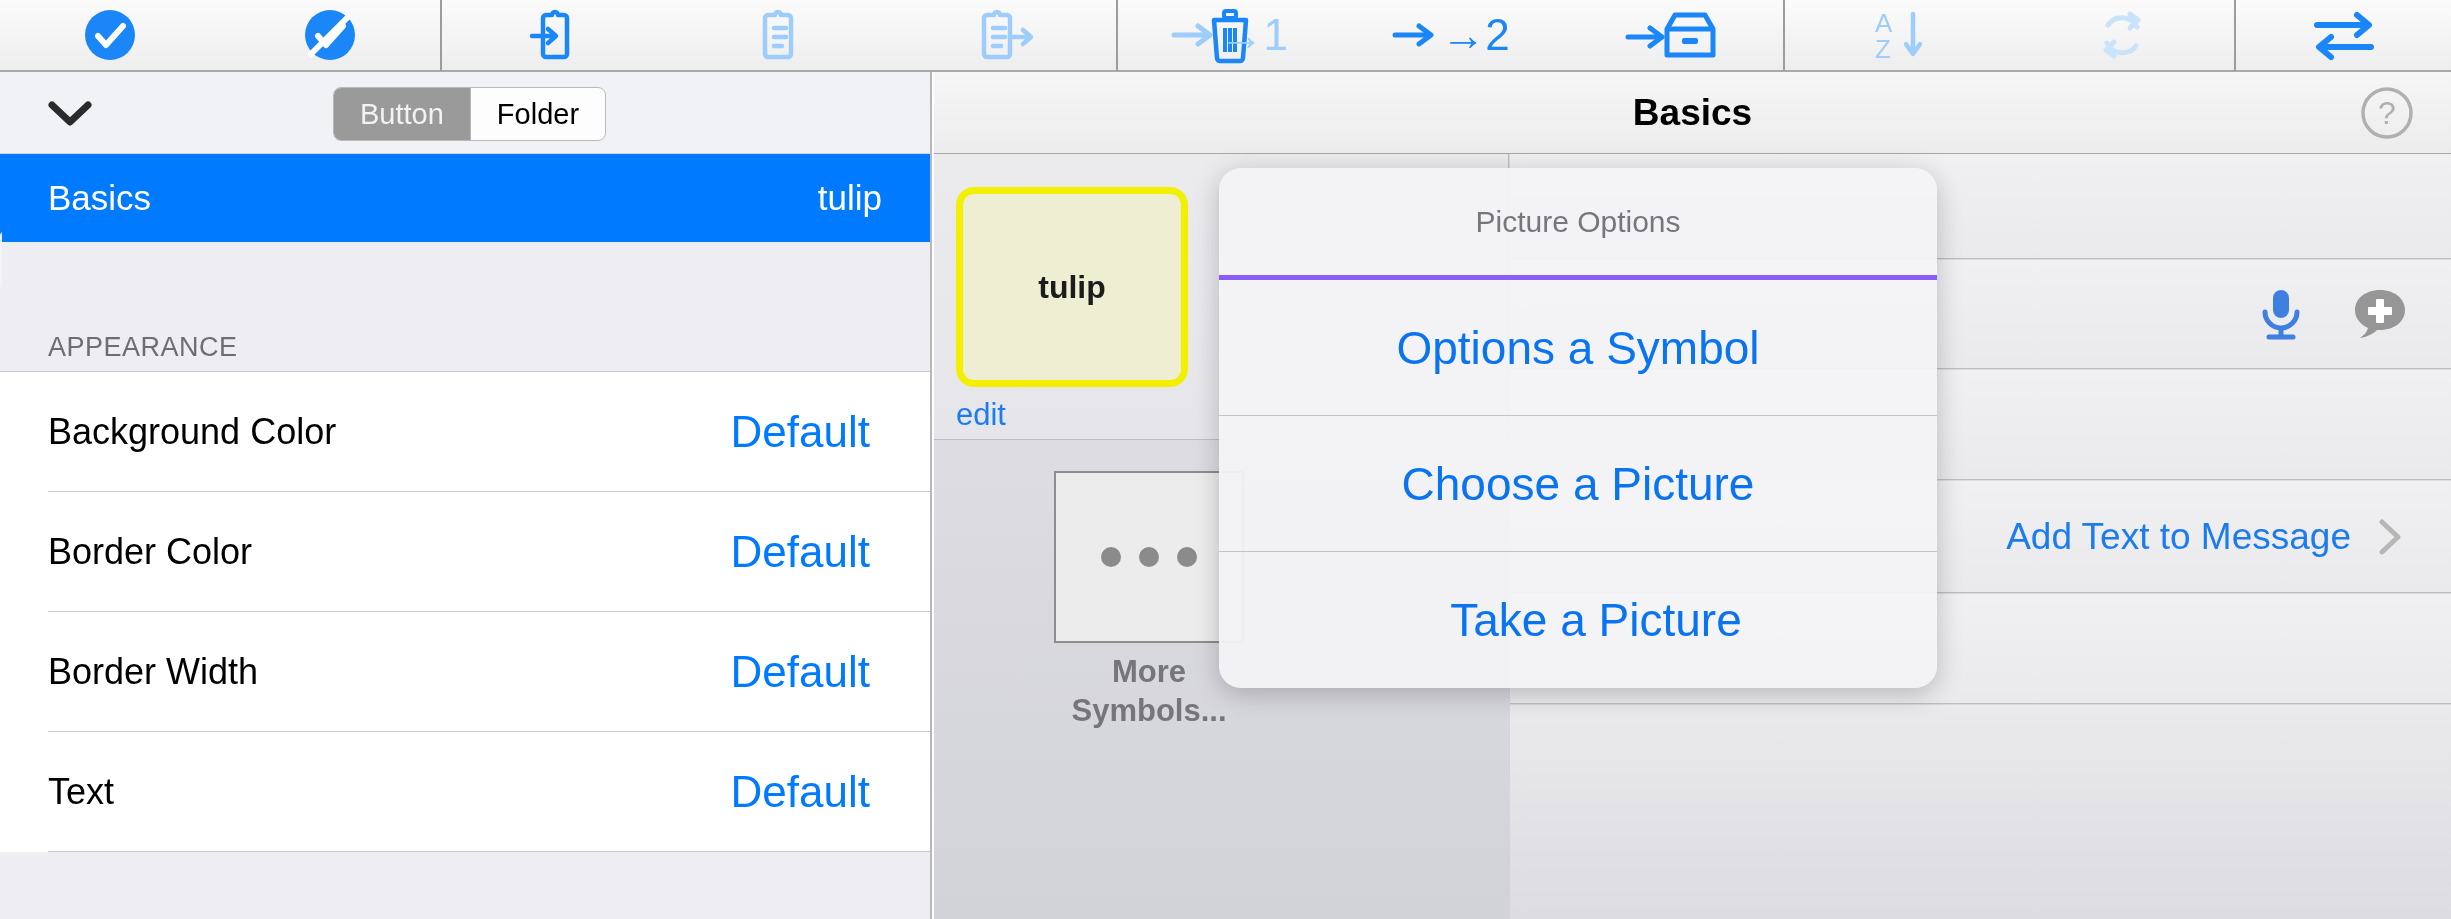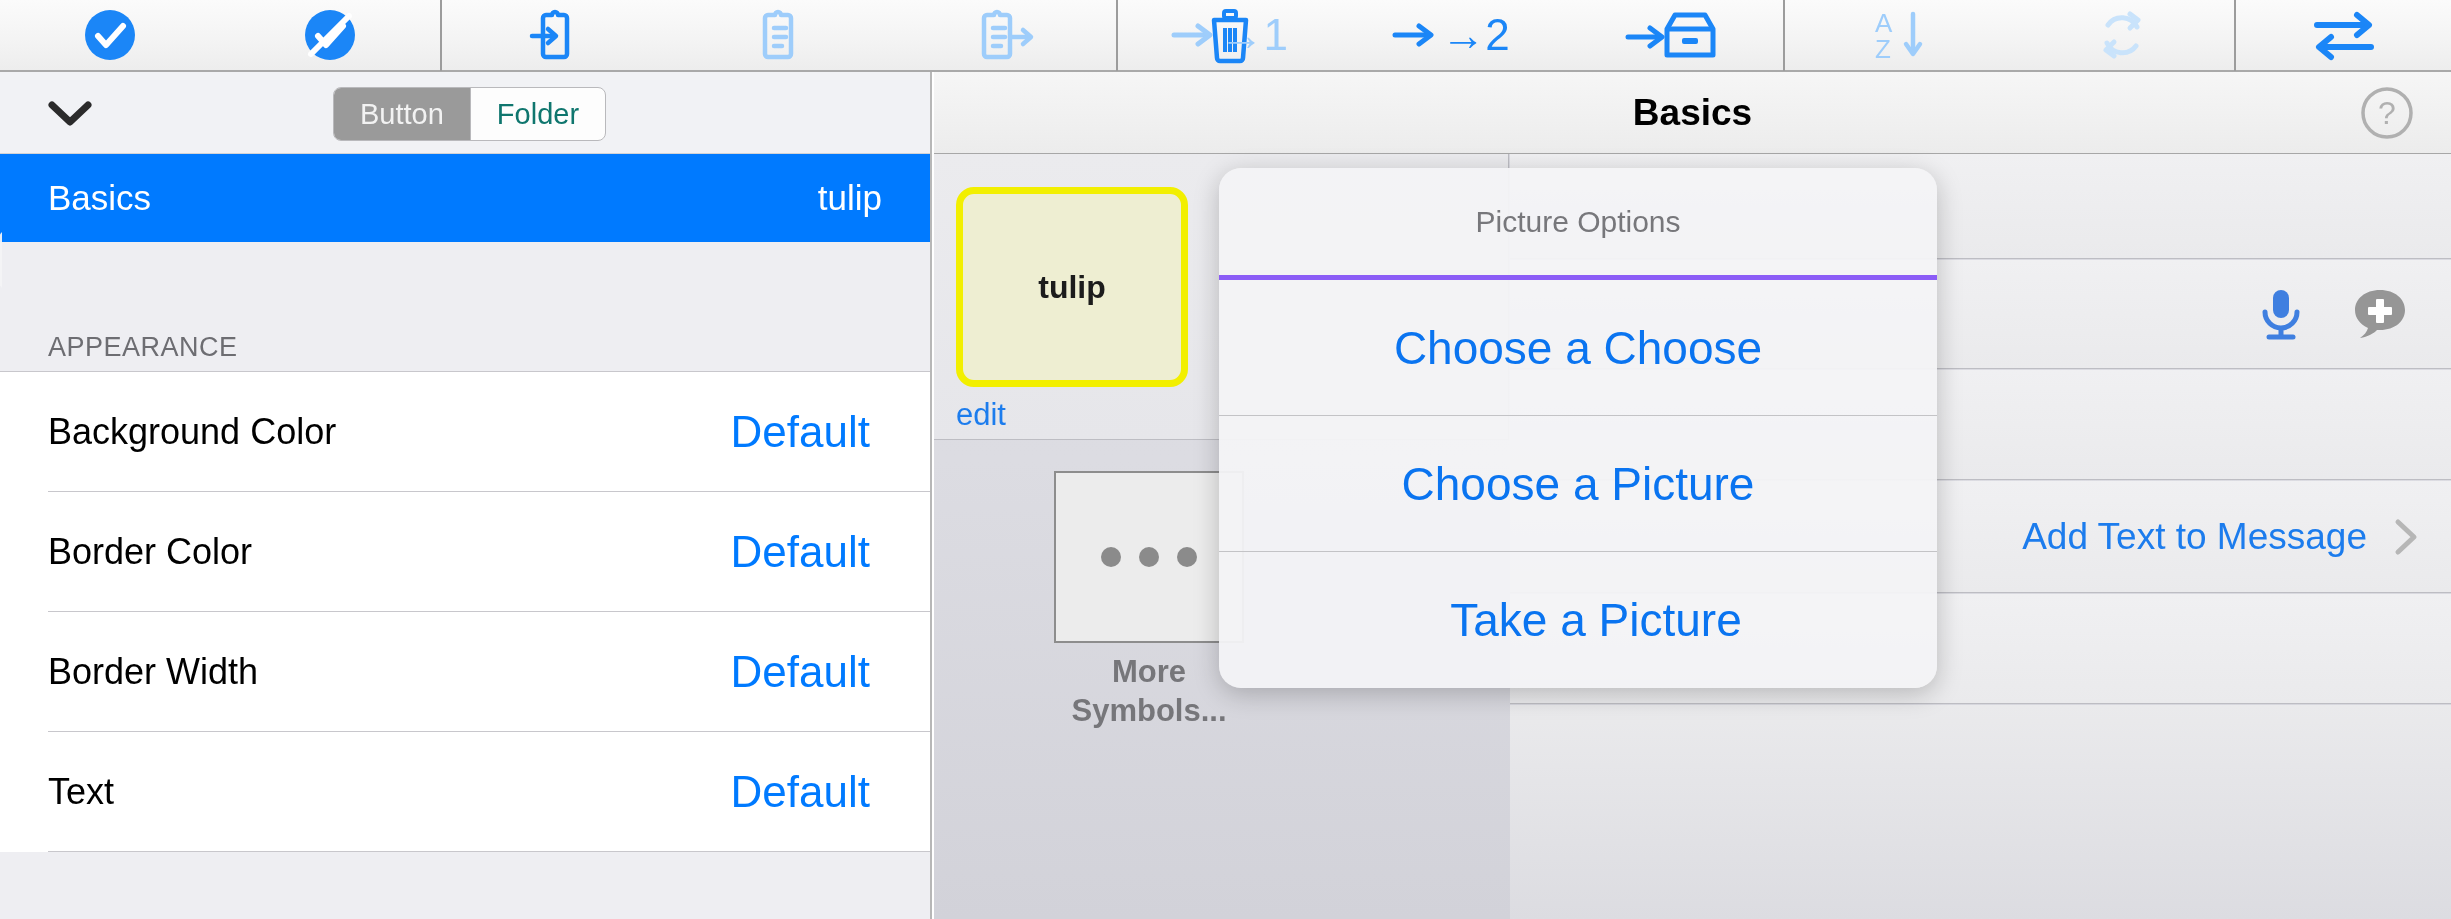--- a/index.html
+++ b/index.html
@@ -95,21 +95,21 @@
     border-radius: 8px;
     overflow: hidden;
     background: #fdfdfd;
   }
   .seg-item {
     display: flex;
     align-items: center;
     justify-content: center;
     padding: 0 26px;
     font-size: 29px;
-    color: #0f766e;
+    color: #000000;
     box-sizing: border-box;
   }
   .seg-item.selected {
     background: #9a9a9a;
     color: #f2f2f2;
   }
   .seg-divider {
     width: 1px;
     background: #b9b9bc;
   }
@@ -299,21 +299,21 @@
     position: absolute;
     left: 0;
     width: 941px;
     background: linear-gradient(to bottom, #f0f0f2 0%, #eaeaec 100%);
     box-sizing: border-box;
     border-bottom: 1px solid #bdbdc3;
   }
   #rp-row-1 { top: 0; height: 105px; }
   #rp-row-2 { top: 106px; height: 109px; display: flex; align-items: center; justify-content: flex-end; padding-right: 42px; gap: 44px; }
   #rp-row-3 { top: 216px; height: 110px; }
-  #rp-row-4 { top: 327px; height: 112px; display: flex; align-items: center; justify-content: flex-end; padding-right: 28px; gap: 22px; }
+  #rp-row-4 { top: 327px; height: 112px; display: flex; align-items: center; justify-content: flex-end; padding-right: 44px; gap: 22px; }
   #rp-row-5 { top: 440px; height: 110px; }
   #rp-row-6 { top: 551px; height: 214px; border-bottom: none; background: linear-gradient(to bottom, #eaeaec 0%, #dcdce1 100%); }
 
   .add-text-label {
     font-size: 37px;
     color: #1c7ced;
   }
   .mic-icon, .plus-bubble-icon { display: block; }
 
   
@@ -595,18 +595,18 @@
         <div class="rp-row" id="rp-row-5"></div>
         <div class="rp-row" id="rp-row-6"></div>
       </div>
 
     </div>
   </div>
 
   <div class="pop-tail"></div>
   <div class="popover">
     <div class="pop-title">Picture Options</div>
-    <div class="pop-item">Choose a Choose</div>
+    <div class="pop-item">Options a Symbol</div>
     <div class="pop-item">Choose a Picture</div>
     <div class="pop-item">Take a Picture</div>
   </div>
 
 </div>
 
 </body></html>

